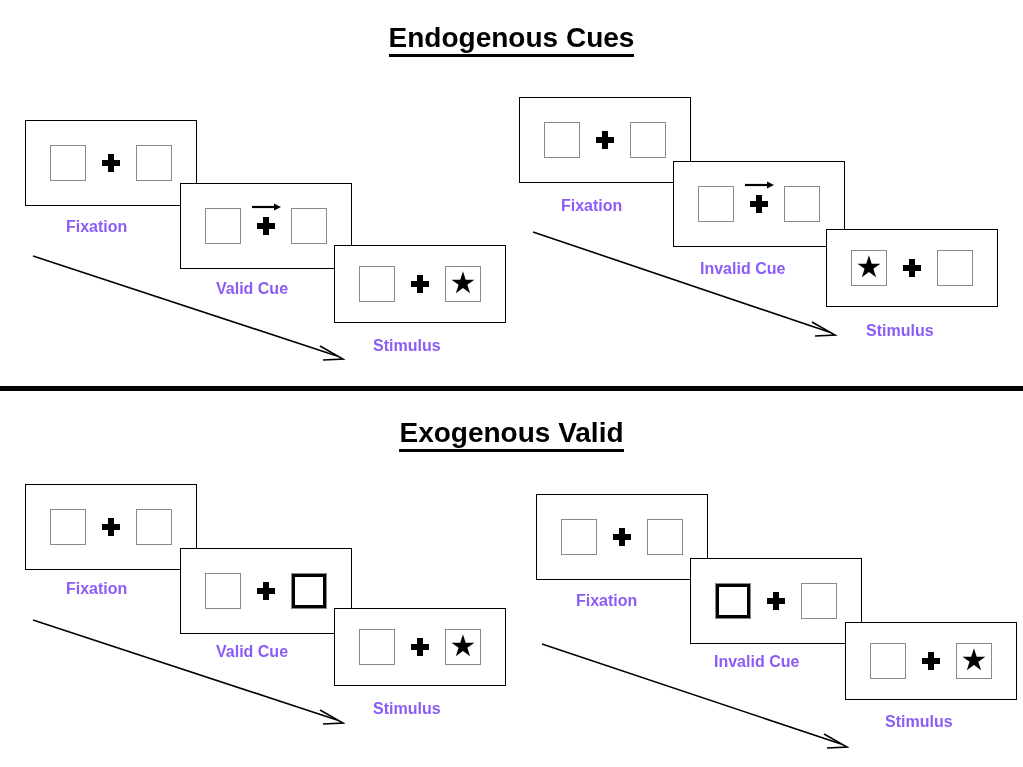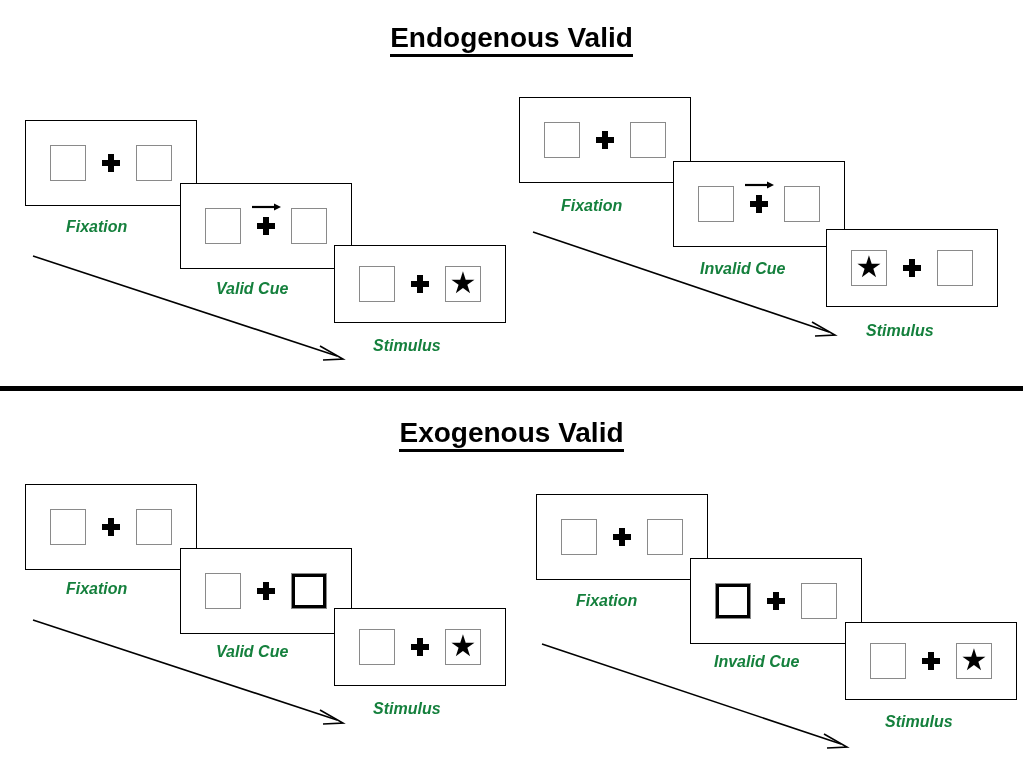--- a/index.html
+++ b/index.html
@@ -123,37 +123,36 @@
     width: 32px;
     height: 12px;
     overflow: visible;
   }
 
   
   .caption {
     position: absolute;
     font-size: 16px;
     font-weight: bold;
-    color: #15803d;
+    color: #8b5cf6;
     white-space: nowrap;
-    font-style: italic;
   }
 
   
   .time-arrow {
     position: absolute;
     overflow: visible;
     pointer-events: none;
   }
 </style>
 </head>
 <body>
 
 <div class="section-title" style="top:22px;">
-  <span>Endogenous Valid</span>
+  <span>Endogenous Cues</span>
 </div>
 
 <div class="frame" style="left:25px; top:120px; width:172px; height:86px;">
   <div class="frame-inner">
     <div class="box"></div>
     <div class="plus"></div>
     <div class="box"></div>
   </div>
 </div>
 <div class="caption" style="left:66px; top:218px;">Fixation</div>

